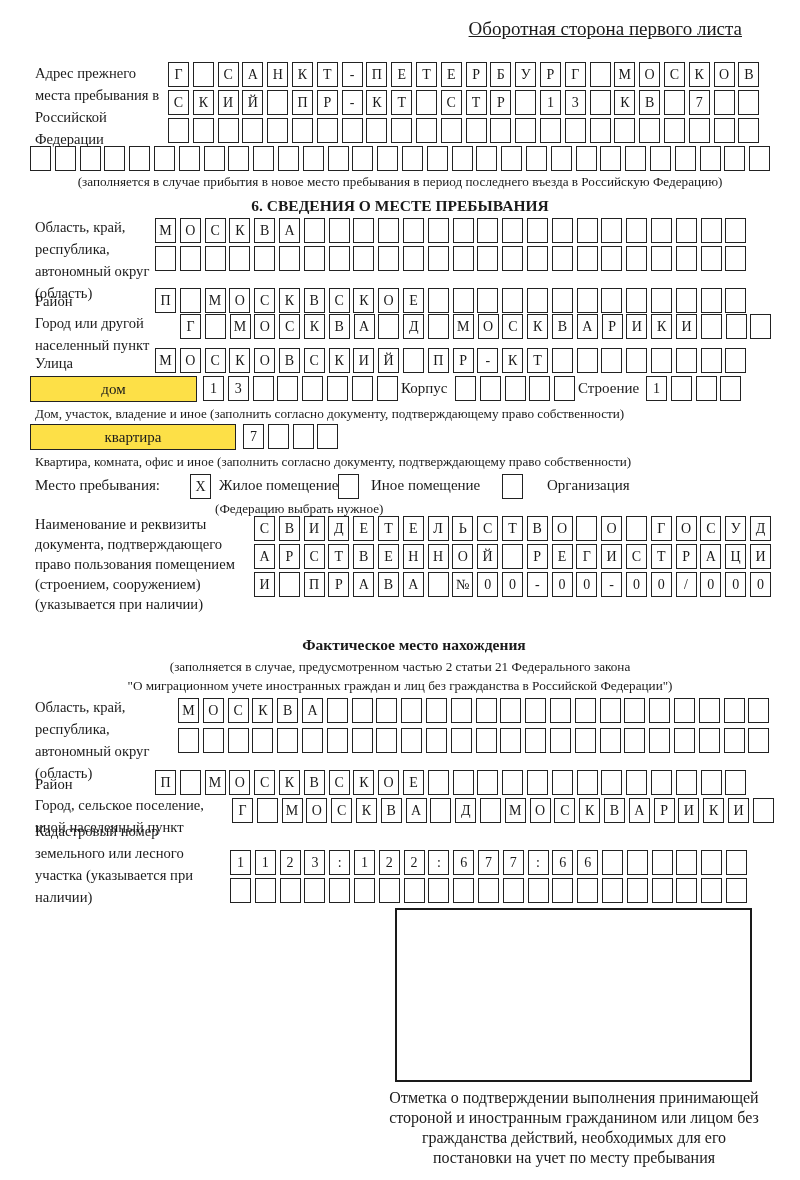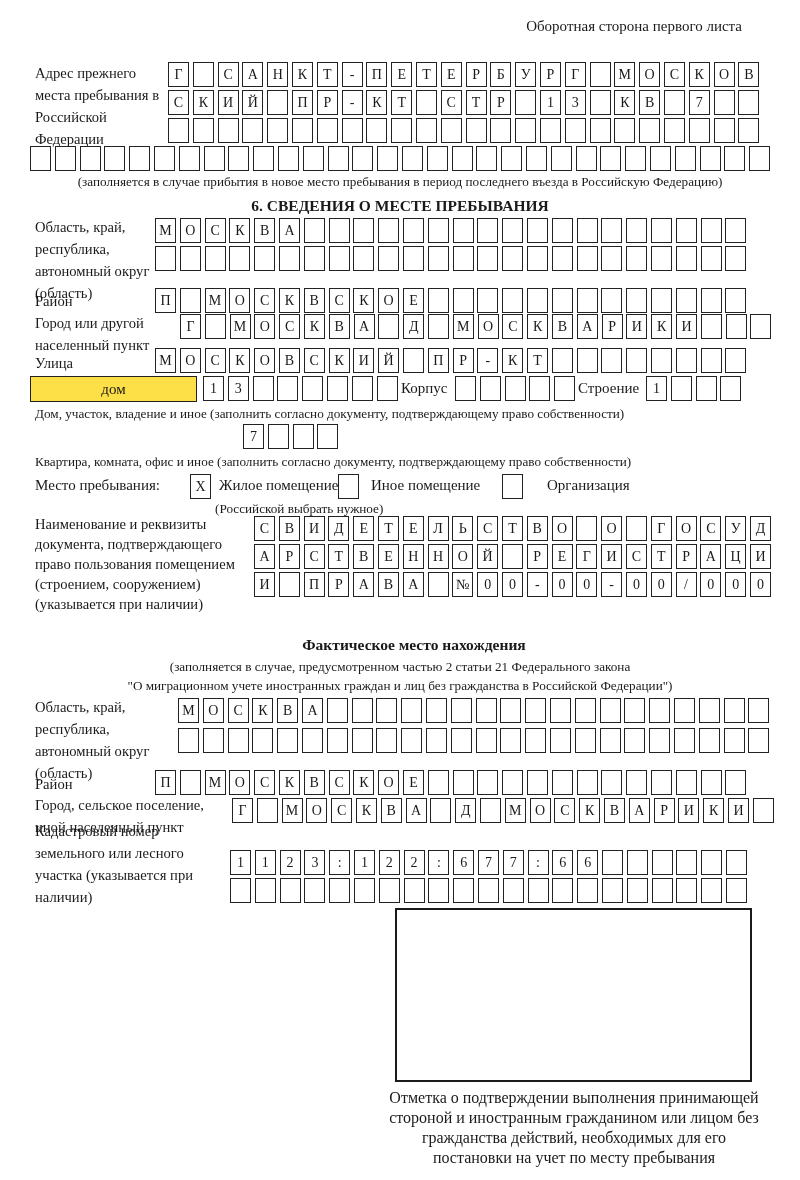--- a/index.html
+++ b/index.html
@@ -24,21 +24,21 @@
     display:flex;align-items:center;justify-content:center;font-size:15px;background:#fde047;
   }
   .inline-lbl{font-size:15px;}
   .stamp{position:absolute;border:2px solid #1a1a1a;box-sizing:border-box;background:#fff;}
 </style>
 </head>
 <body>
 
 <div class="sheet">
 
-  <div class="abs" style="top:18px;right:58px;font-size:15px;">Оборотная сторона первого листа</div>
+  <div class="abs" style="top:18px;right:58px;font-size:19px;text-decoration:underline;">Оборотная сторона первого листа</div>
 
   <div class="abs lbl" style="top:62px;left:35px;width:138px;">Адрес прежнего места пребывания в Российской Федерации</div>
   <div class="cellrow" style="top:62px;left:168px;">
       <span class="cell">Г</span>
       <span class="cell"></span>
       <span class="cell">С</span>
       <span class="cell">А</span>
       <span class="cell">Н</span>
       <span class="cell">К</span>
       <span class="cell">Т</span>
@@ -307,36 +307,37 @@
     </div>
   <div class="abs inline-lbl" style="top:380px;left:578px;">Строение</div>
   <div class="cellrow" style="top:376px;left:646px;">
       <span class="cell">1</span>
       <span class="cell"></span>
       <span class="cell"></span>
       <span class="cell"></span>
     </div>
   <div class="abs cap" style="top:406px;left:35px;">Дом, участок, владение и иное (заполнить согласно документу, подтверждающему право собственности)</div>
 
+  <div class="wbox" style="top:424px;left:30px;width:206px;height:26px;">квартира</div>
   <div class="cellrow" style="top:424px;left:243px;">
       <span class="cell">7</span>
       <span class="cell"></span>
       <span class="cell"></span>
       <span class="cell"></span>
     </div>
   <div class="abs cap" style="top:454px;left:35px;">Квартира, комната, офис и иное (заполнить согласно документу, подтверждающему право собственности)</div>
 
   <div class="abs inline-lbl" style="top:477px;left:35px;">Место пребывания:</div>
   <span class="cell abs" style="top:474px;left:190px;">X</span>
   <div class="abs inline-lbl" style="top:477px;left:219px;">Жилое помещение</div>
   <span class="cell abs" style="top:474px;left:338px;"></span>
   <div class="abs inline-lbl" style="top:477px;left:371px;">Иное помещение</div>
   <span class="cell abs" style="top:474px;left:502px;"></span>
   <div class="abs inline-lbl" style="top:477px;left:547px;">Организация</div>
-  <div class="abs cap" style="top:501px;left:215px;">(Российской выбрать нужное)</div>
+  <div class="abs cap" style="top:501px;left:215px;">(Федерацию выбрать нужное)</div>
 
   <div class="abs lbl" style="top:514px;left:35px;width:218px;line-height:20px;">Наименование и реквизиты документа, подтверждающего право пользования помещением (строением, сооружением) (указывается при наличии)</div>
   <div class="cellrow" style="top:516px;left:254px;">
       <span class="cell">С</span>
       <span class="cell">В</span>
       <span class="cell">И</span>
       <span class="cell">Д</span>
       <span class="cell">Е</span>
       <span class="cell">Т</span>
       <span class="cell">Е</span>

